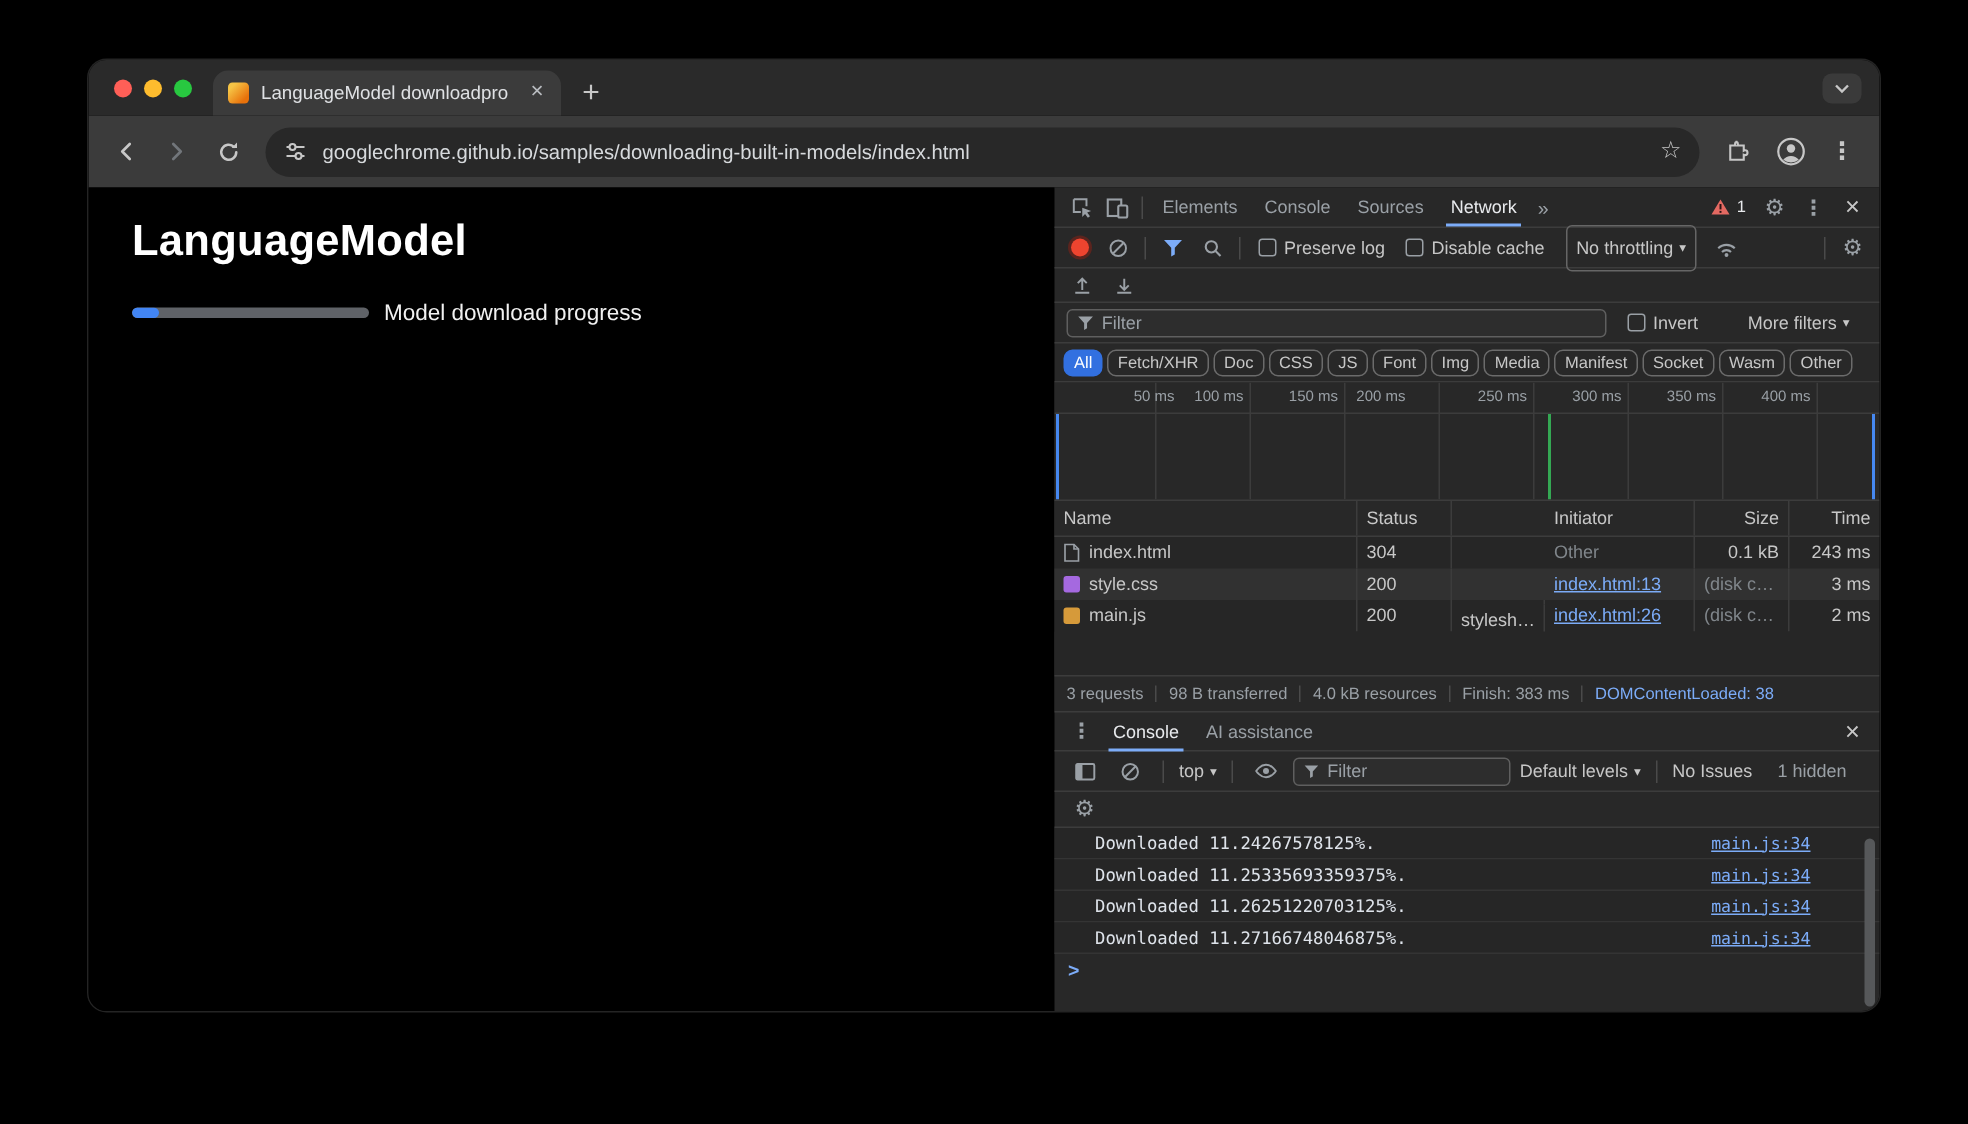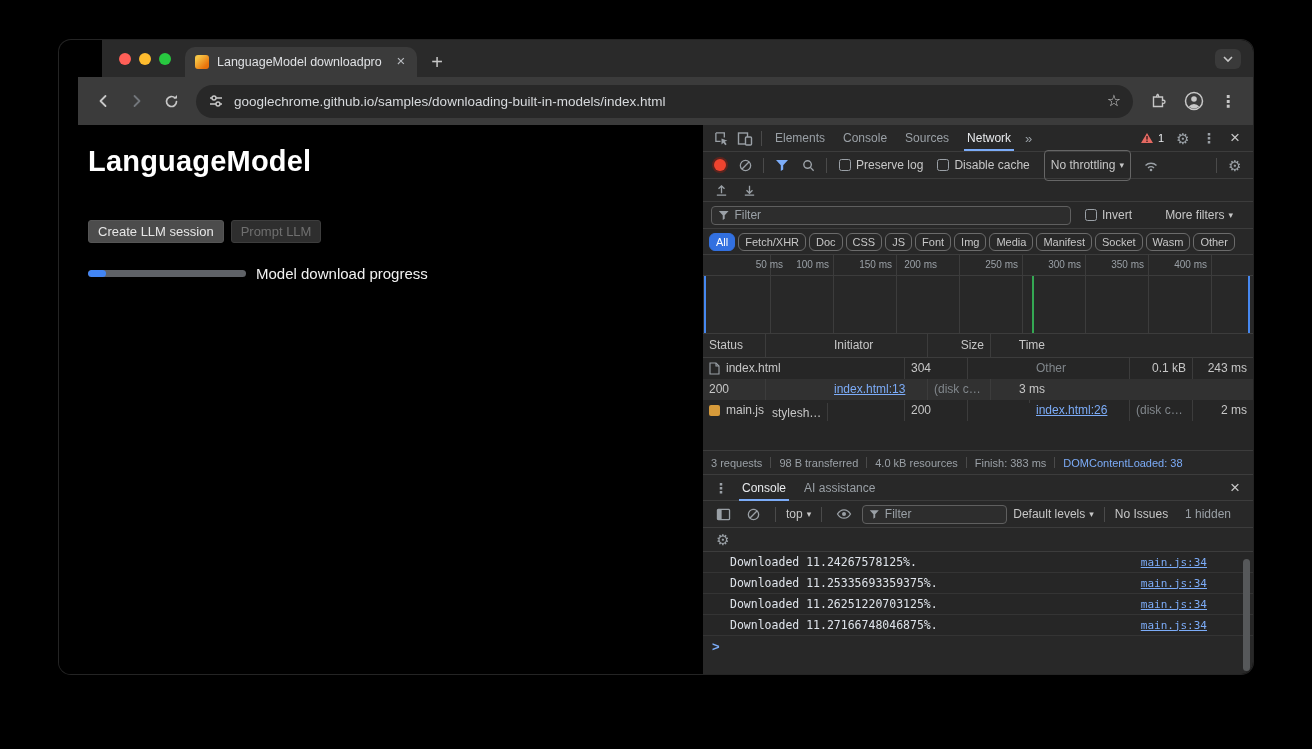--- a/index.html
+++ b/index.html
@@ -5,37 +5,37 @@
   * { box-sizing: border-box; margin: 0; padding: 0; }
   html,body { width:1312px; height:749px; background:#000; overflow:hidden;
     font-family:"Liberation Sans","DejaVu Sans",sans-serif; }
 
   .window { position:absolute; left:59px; top:40px; width:1194px; height:634px;
     border-radius:12px; overflow:hidden; background:#000;
     box-shadow:0 0 0 1px #242424, 0 18px 45px rgba(0,0,0,.65);
     display:flex; flex-direction:column; }
 
   
-  .tabstrip { height:37px; background:#2a2a2a; display:flex; align-items:flex-end; position:relative; flex:none;margin-left:43px; }
+  .tabstrip { height:37px; background:#2a2a2a; display:flex; align-items:flex-end; position:relative; flex:none; }
   .traffic { display:flex; align-items:center; gap:8px; padding:0 14px 0 17px; height:37px; }
   .light { width:12px; height:12px; border-radius:50%; }
   .light.red{ background:#ff5f57; } .light.yellow{ background:#febc2e; } .light.green{ background:#28c840; }
   .tab { height:30px; width:232px; background:#3b3b3b; border-radius:10px 10px 0 0;
     display:flex; align-items:center; padding:0 8px 0 10px; gap:8px; }
   .favicon { width:14px; height:14px; border-radius:3px; flex:none;
     background:linear-gradient(135deg,#f6c445 20%,#e8710a 80%); }
   .tab-title { font-size:12.5px; color:#dfe1e4; white-space:nowrap; overflow:hidden; flex:1; }
   .tab-close { color:#b9bcc0; font-size:15px; line-height:14px; width:16px; height:16px; text-align:center;
     border-radius:50%; flex:none; cursor:default; }
   .newtab { color:#c7c7c7; font-size:20px; line-height:26px; width:28px; height:26px; text-align:center; margin:0 0 2px 6px; }
   .strip-chevron { position:absolute; right:12px; top:9px; width:26px; height:20px; border-radius:6px;
     background:#3a3a3a; display:flex; align-items:center; justify-content:center; }
 
   
-  .toolbar { height:48px; background:#3b3b3b; display:flex; align-items:center; padding:0 10px; gap:4px; flex:none;margin-left:19px; }
+  .toolbar { height:48px; background:#3b3b3b; display:flex; align-items:center; padding:0 10px; gap:4px; flex:none; }
   .tbtn { width:30px; height:30px; display:flex; align-items:center; justify-content:center; border-radius:50%; flex:none; }
   .omnibox { flex:1; height:33px; background:#282828; border-radius:17px; margin:0 8px 0 6px;
     display:flex; align-items:center; padding:0 12px; gap:10px; min-width:0; }
   .url { font-size:13.5px; color:#d7dadd; white-space:nowrap; overflow:hidden; flex:1; }
   .star { color:#c7c7c7; font-size:16px; line-height:16px; flex:none; }
   .menu-dots { color:#c7c7c7; font-size:16px; font-weight:bold; }
 
   
   .content { flex:1; display:flex; min-height:0; }
   .pagepane { width:644px; background:#000; padding:20px 0 0 29px; flex:none; }
@@ -200,24 +200,20 @@
     </span>
     <span class="tbtn">
         <span class="menu-dots">⋮</span>
       </span>
   </div>
 
   <div class="content">
 
     <div class="pagepane">
       <h1>LanguageModel</h1>
-      <div class="btnrow">
-        <button class="btn">Create LLM session</button>
-        <button class="btn disabled">Prompt LLM</button>
-      </div>
       <div class="progressrow">
         <div class="progress">
             <div class="fill"></div>
           </div>
         <span class="plabel">Model download progress</span>
       </div>
     </div>
 
     <div class="devtools">
 
@@ -374,20 +370,21 @@
         <div class="ticklabel" style="left:395px">350 ms</div>
         <div class="ticklabel" style="left:458px">400 ms</div>
         <div class="tl-hline"></div>
         <div class="evline blue" style="left:1px"></div>
         <div class="evline green" style="left:329px"></div>
         <div class="evline blue" style="left:545px"></div>
       </div>
 
       <div class="dt-table">
         <div class="thead">
+          <span class="cell c-name">Name</span>
           <span class="cell c-status">Status</span>
           <span class="cell c-type">Type</span>
           <span class="cell c-init">Initiator</span>
           <span class="cell c-size">Size</span>
           <span class="cell c-time">Time</span>
         </div>
         <div class="trow">
           <span class="cell c-name namecell">
             <svg class="doc" width="11" height="13" viewBox="0 0 11 13">
                 <path d="M1 1h6l3 3v8H1z" fill="none" stroke="#9aa0a6" stroke-width="1.1"></path>
@@ -395,20 +392,24 @@
               </svg>
             <span>index.html</span>
           </span>
           <span class="cell c-status">304</span>
           <span class="cell c-type">docum…</span>
           <span class="cell c-init dim">Other</span>
           <span class="cell c-size">0.1 kB</span>
           <span class="cell c-time">243 ms</span>
         </div>
         <div class="trow alt">
+          <span class="cell c-name namecell">
+            <span class="sq css"></span>
+            <span>style.css</span>
+          </span>
           <span class="cell c-status">200</span>
           <span class="cell c-type">stylesh…</span>
           <span class="cell c-init"><span class="lnk">index.html:13</span></span>
           <span class="cell c-size size-left dim">(disk c…</span>
           <span class="cell c-time">3 ms</span>
         </div>
         <div class="trow">
           <span class="cell c-name namecell">
             <span class="sq js"></span>
             <span>main.js</span>

